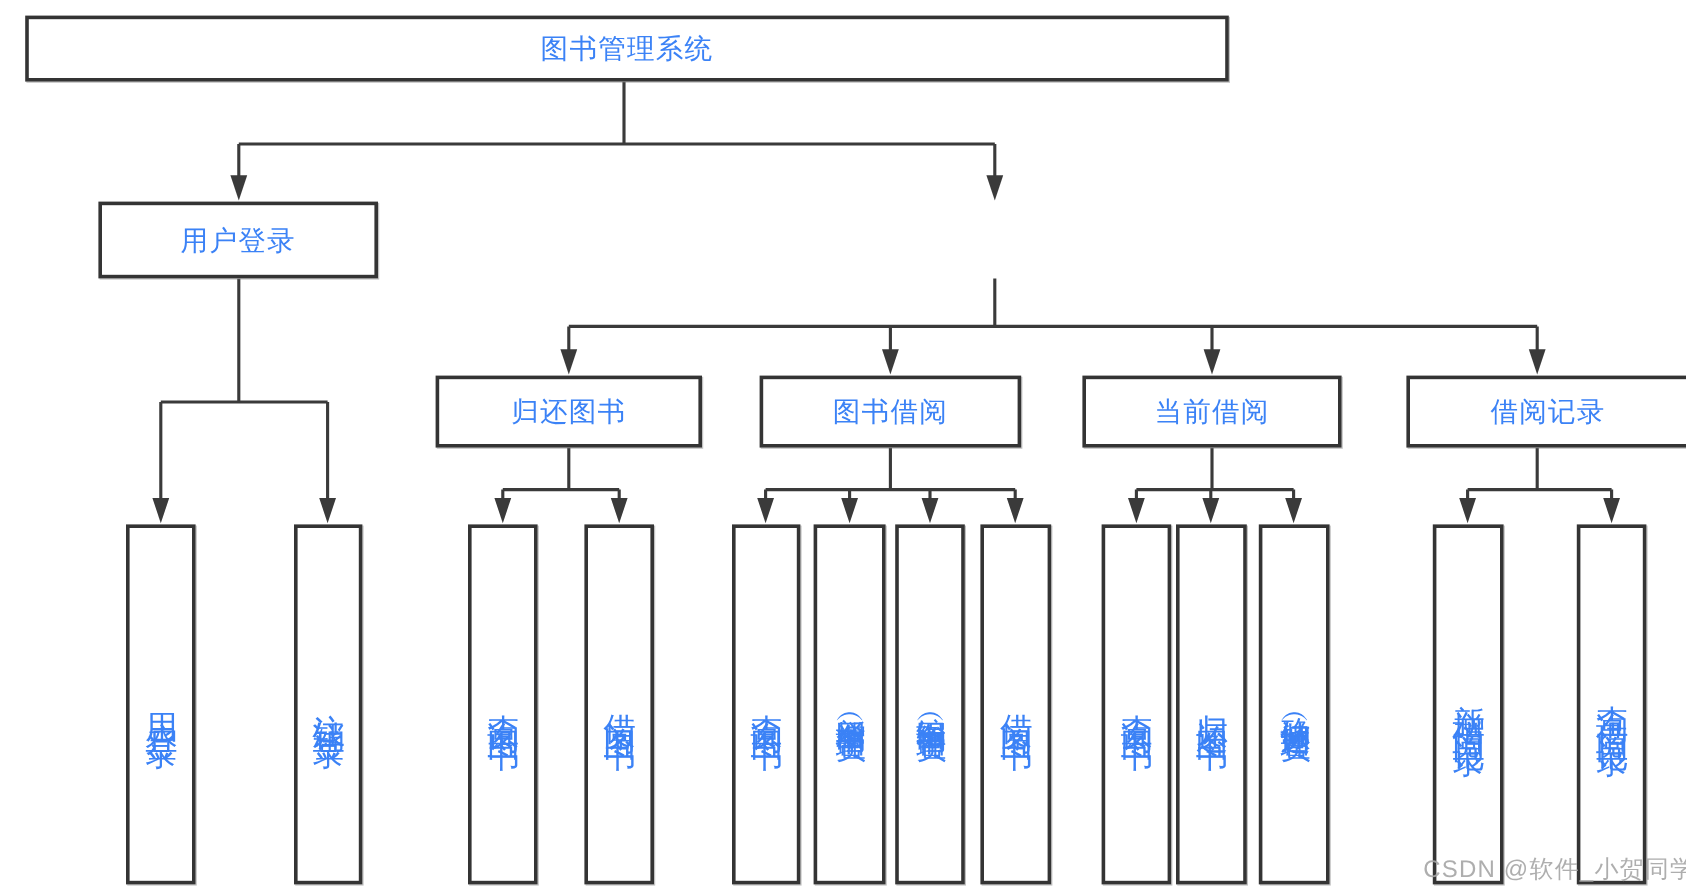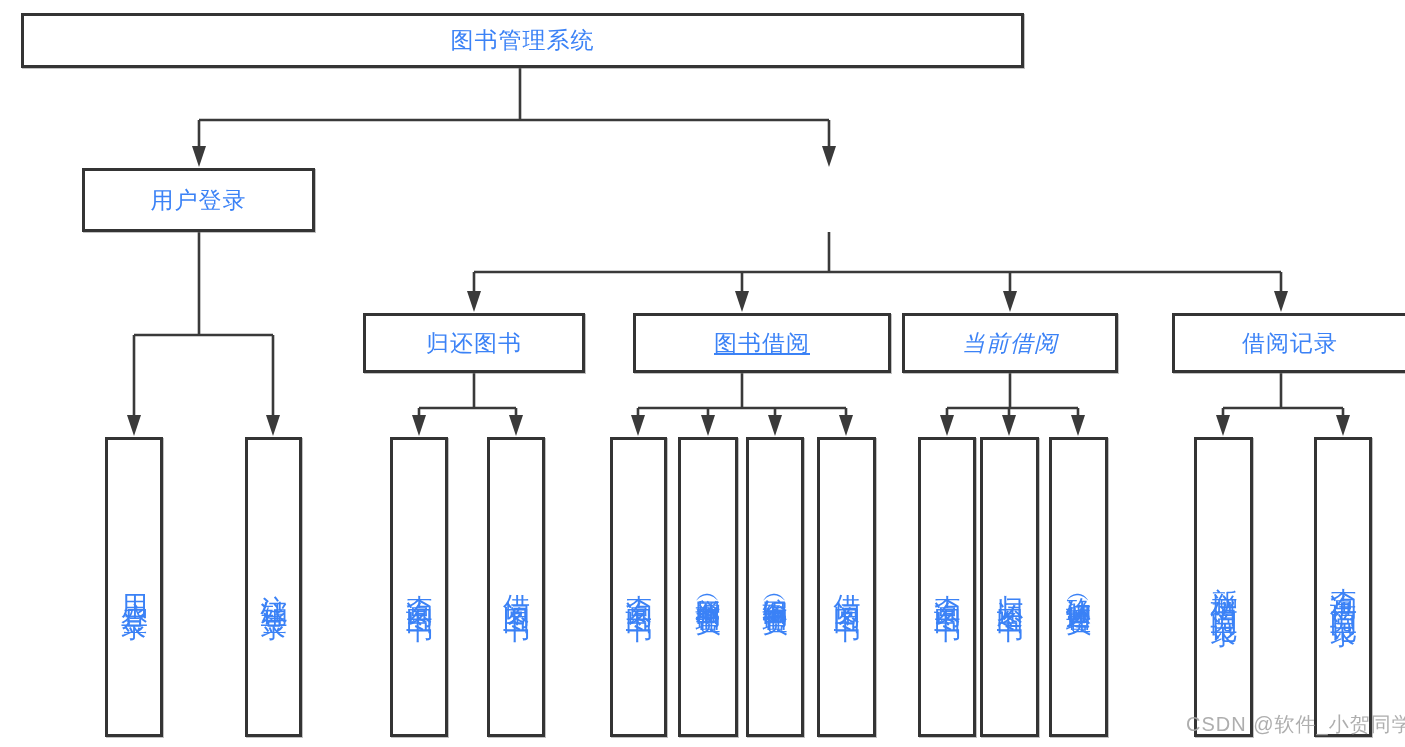--- a/index.html
+++ b/index.html
@@ -96,22 +96,22 @@
       <polygon points="1216,415 1230,415 1223,436"></polygon>
       <polygon points="1336,415 1350,415 1343,436"></polygon>
     </g>
   </svg>
 
   <div class="hbox" style="left:21px; top:13px; width:1003px; height:55px;">图书管理系统</div>
 
   <div class="hbox" style="left:82px; top:168px; width:233px; height:64px;">用户登录</div>
 
   <div class="hbox" style="left:363px; top:313px; width:222px; height:60px;">归还图书</div>
-  <div class="hbox" style="left:633px; top:313px; width:258px; height:60px;text-decoration:underline;">图书借阅</div>
-  <div class="hbox" style="left:902px; top:313px; width:216px; height:60px;font-style:italic;">当前借阅</div>
+  <div class="hbox" style="left:633px; top:313px; width:218px; height:60px;">图书借阅</div>
+  <div class="hbox" style="left:902px; top:313px; width:216px; height:60px;">当前借阅</div>
   <div class="hbox" style="left:1172px; top:313px; width:236px; height:60px;">借阅记录</div>
 
   <div class="vbox" style="left:105px; top:437px; width:58px; height:300px;">用户登录</div>
   <div class="vbox" style="left:245px; top:437px; width:57px; height:300px;">注销登录</div>
 
   <div class="vbox" style="left:390px; top:437px; width:58px; height:300px;">查询图书</div>
   <div class="vbox" style="left:487px; top:437px; width:58px; height:300px;">借阅图书</div>
 
   <div class="vbox" style="left:610px; top:437px; width:57px; height:300px;">查询图书</div>
   <div class="vbox long" style="left:678px; top:437px; width:60px; height:300px;">新增图书（管理员）</div>

